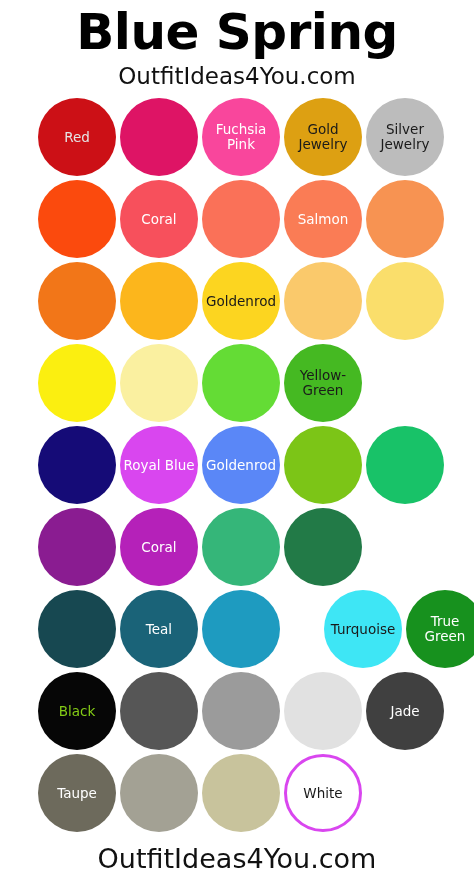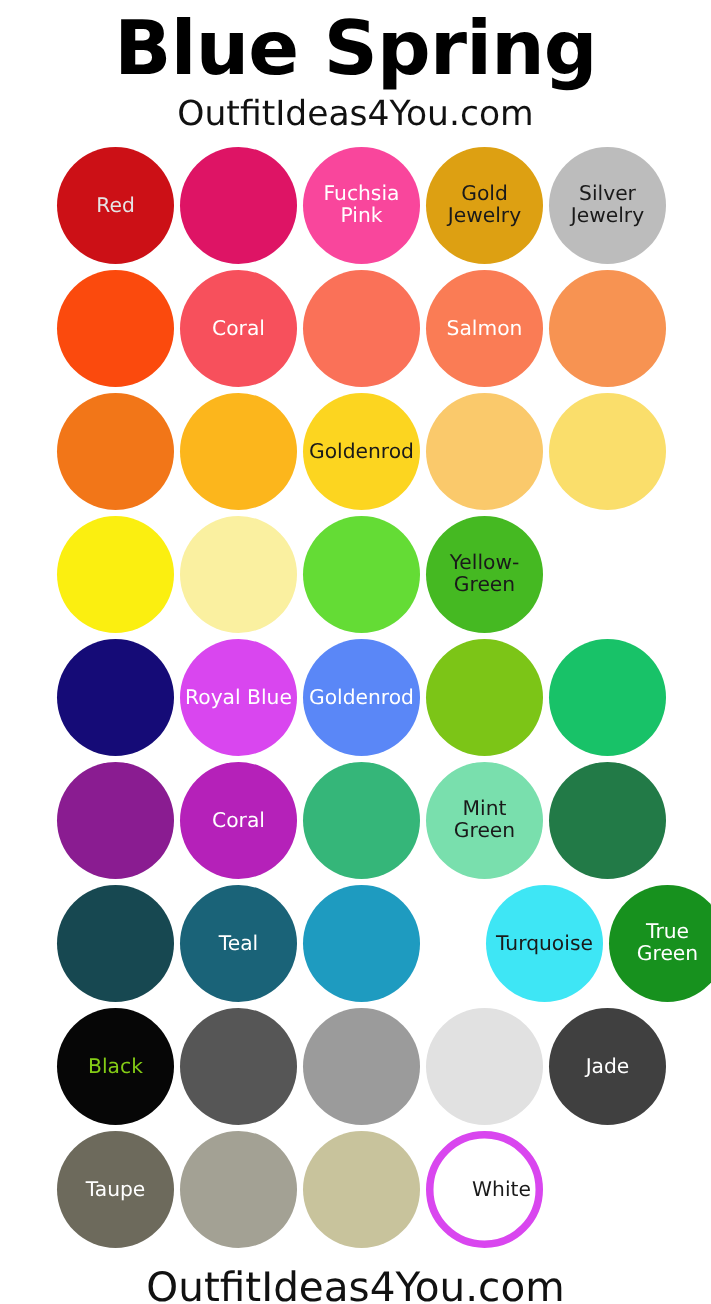--- a/index.html
+++ b/index.html
@@ -74,22 +74,21 @@
   }
   .swatch-label {
     font-family: "DejaVu Sans", "Liberation Sans", sans-serif;
     font-size: 13.5px;
     font-weight: normal;
     line-height: 15px;
     padding: 0 3px;
     word-break: break-word;
   }
   .swatch.outlined {
-    border: 5px solid #d946ef;
-    justify-content: flex-end;
+    border: 3px solid #d946ef;
   }
   .footer {
     text-align: center;
     padding-top: 6px;
   }
   .footer-text {
     font-family: "DejaVu Sans", "Liberation Sans", sans-serif;
     font-size: 27px;
     color: #111111;
     line-height: 34px;
@@ -161,23 +160,20 @@
         </div>
         <div class="swatch" style="background: rgb(124, 197, 23);"></div>
         <div class="swatch" style="background: rgb(24, 194, 104);"></div>
       </div>
       <div class="row">
         <div class="swatch" style="background: rgb(138, 28, 145);"></div>
         <div class="swatch" style="background: rgb(181, 33, 185);">
           <span class="swatch-label" style="color: rgb(255, 255, 255);">Coral</span>
         </div>
         <div class="swatch" style="background: rgb(53, 182, 121);"></div>
-        <div class="swatch" style="background: rgb(121, 223, 173);">
-          <span class="swatch-label" style="color: rgb(26, 26, 26);">Mint Green</span>
-        </div>
         <div class="swatch" style="background: rgb(34, 122, 71);"></div>
       </div>
       <div class="row">
         <div class="swatch" style="background: rgb(23, 72, 81);"></div>
         <div class="swatch" style="background: rgb(26, 99, 120);">
           <span class="swatch-label" style="color: rgb(255, 255, 255);">Teal</span>
         </div>
         <div class="swatch" style="background: rgb(30, 155, 192);"></div>
         <div class="swatch" style="background: rgb(62, 230, 245); margin-left: 40px;">
           <span class="swatch-label" style="color: rgb(26, 26, 26);">Turquoise</span>

